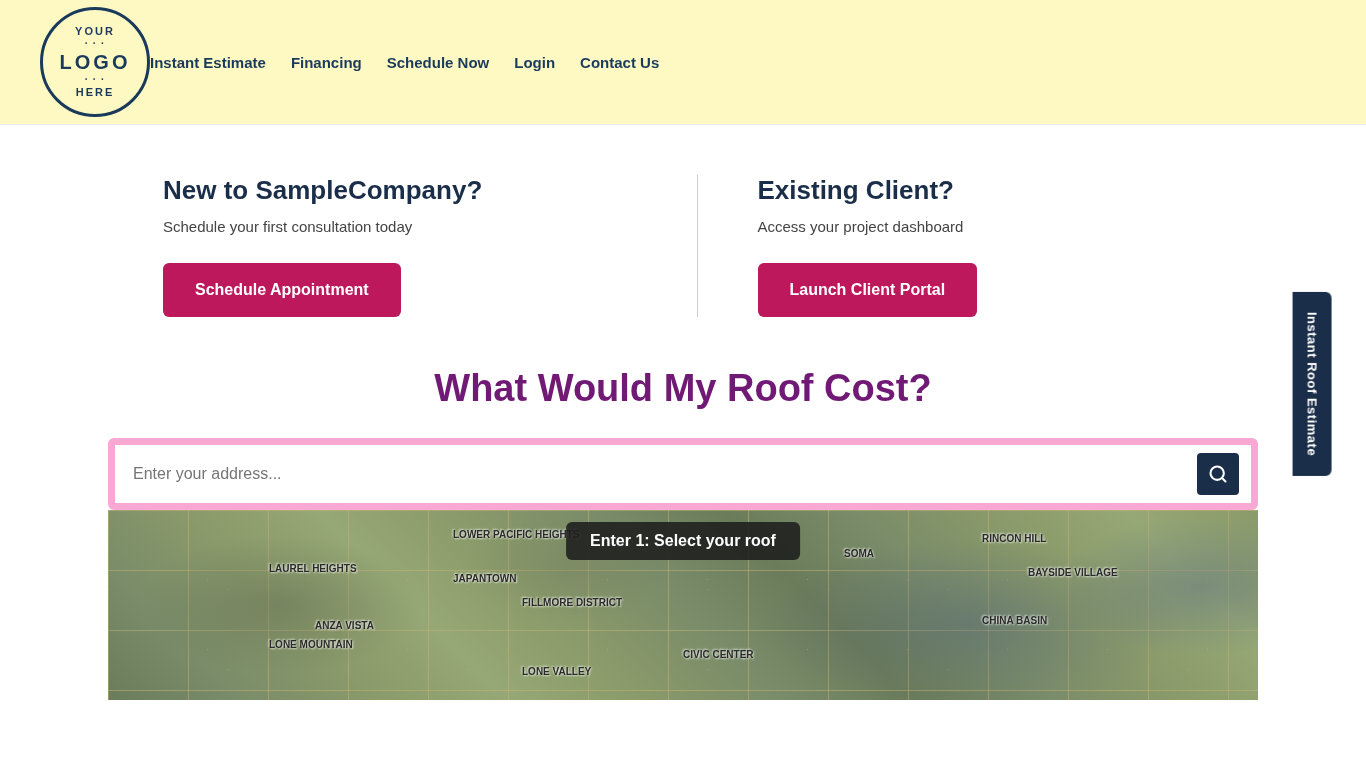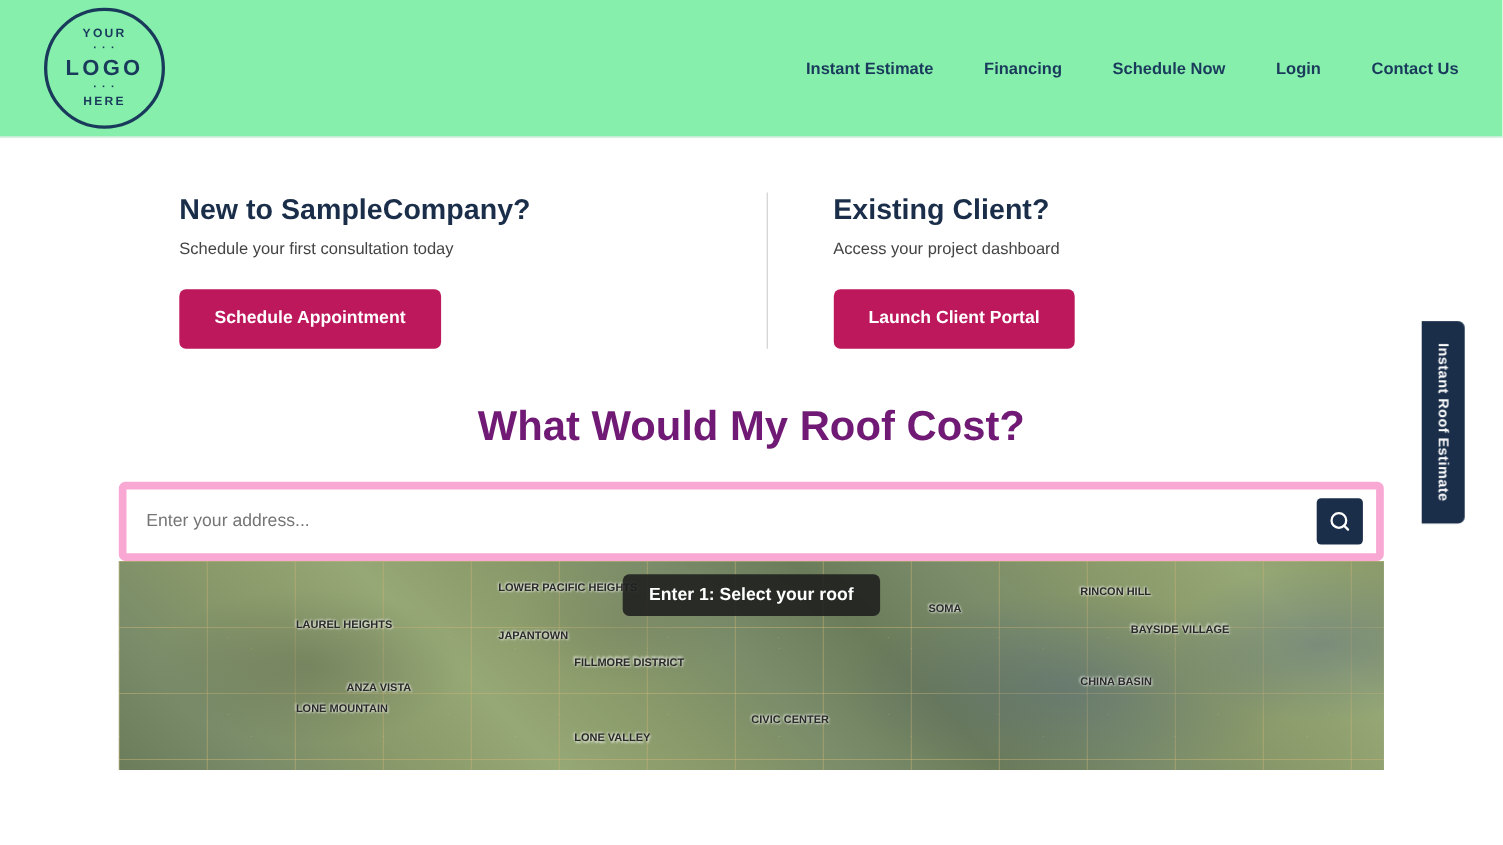--- a/index.html
+++ b/index.html
@@ -1,25 +1,25 @@
 <!DOCTYPE html>
 <html><head>
   <meta charset="utf-8">
   <style>
     * { margin: 0; padding: 0; box-sizing: border-box; }
     body { font-family: -apple-system, BlinkMacSystemFont, 'Segoe UI', Arial, sans-serif; background: #fff; width: 1366px; min-height: 768px; overflow-x: hidden; }
 
     
     .header {
-      background: #86efac;
+      background: #fef9c3;
       border-bottom: 1px solid #eee;
       height: 125px;
       display: flex;
       align-items: center;
-      justify-content: space-between;
+      justify-content: flex-start;
       padding: 0 40px;
       position: relative;
     }
     .logo-circle {
       width: 110px;
       height: 110px;
       border-radius: 50%;
       border: 3px solid #1a3a5c;
       display: flex;
       flex-direction: column;
@@ -30,21 +30,21 @@
       font-size: 13px;
       line-height: 1.2;
       text-align: center;
       letter-spacing: 1px;
     }
     .logo-circle .your { font-size: 11px; letter-spacing: 2px; }
     .logo-circle .logo { font-size: 20px; letter-spacing: 3px; font-weight: 900; }
     .logo-circle .here { font-size: 11px; letter-spacing: 2px; }
     .logo-dots { font-size: 10px; letter-spacing: 1px; color: #1a3a5c; }
 
-    nav { display: flex; gap: 46px; align-items: center; padding-left: 24px; }
+    nav { display: flex; gap: 25px; align-items: center; }
     nav a {
       text-decoration: none;
       color: #1a3a5c;
       font-weight: 600;
       font-size: 15px;
     }
 
     
     .main-content { padding: 50px 0 0 0; position: relative; }
 

